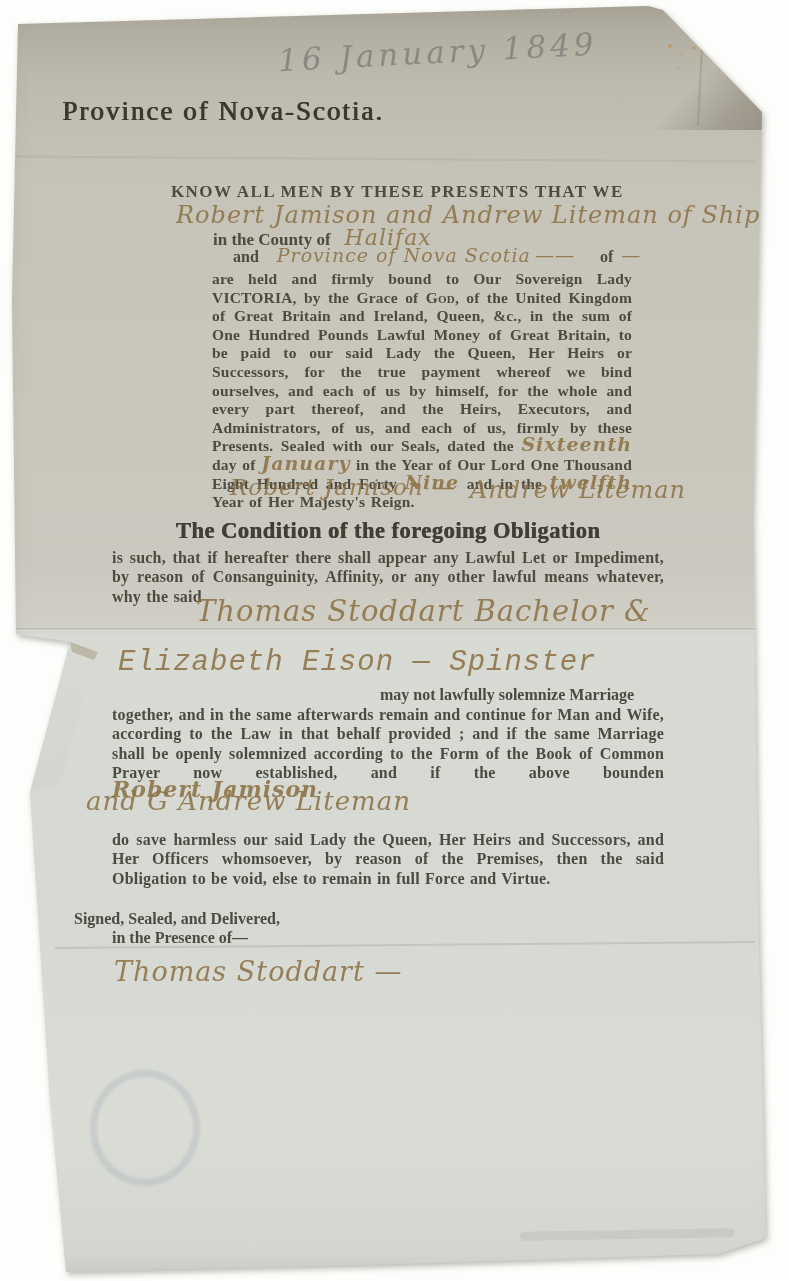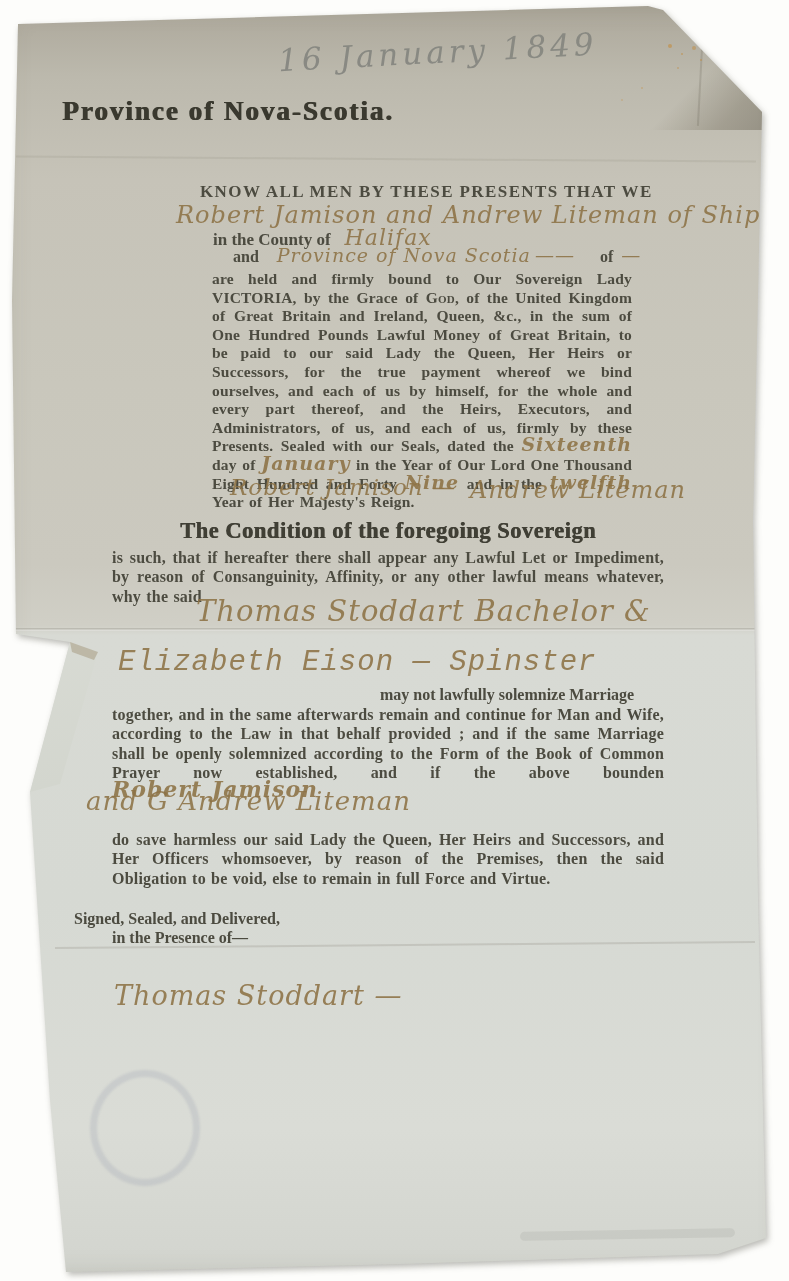--- a/index.html
+++ b/index.html
@@ -16,21 +16,21 @@
   .crease{position:absolute;pointer-events:none;}
   .abs{position:absolute;}
   .print{color:#4c4b40;font-weight:bold;}
   .para{text-align:justify;}
   .sc{font-variant:small-caps;}
   .hand{font-family:"DejaVu Serif",serif;font-style:italic;color:#8d7245;opacity:.88;
         letter-spacing:1px;white-space:nowrap;}
   .hand-inline{font-size:19px;line-height:0;}
   .pencil{font-family:"DejaVu Serif",serif;font-style:italic;color:#84857f;opacity:.9;
           letter-spacing:4px;white-space:nowrap;}
-  #title{font-size:27px;font-weight:bold;color:#3a392f;letter-spacing:2px;
+  #title{font-size:27px;font-weight:normal;color:#3a392f;letter-spacing:2px;
          text-shadow:1px 0 0 #3a392f;white-space:nowrap;}
   #opening{font-size:17px;letter-spacing:1.4px;white-space:nowrap;}
   #heading{font-size:22.5px;letter-spacing:.5px;text-align:center;color:#403f35;
            text-shadow:.6px 0 0 #403f35;}
   .body-par{font-size:15.5px;line-height:18.6px;letter-spacing:.2px;word-spacing:1.5px;}
   .wide-par{font-size:16px;line-height:19.3px;letter-spacing:.2px;word-spacing:1px;}
   #foxing{width:4px;height:4px;border-radius:50%;background:rgba(196,136,52,.55);
     box-shadow:12px 8px 0 -1px rgba(196,136,52,.5),24px 2px 0 0 rgba(196,136,52,.45),
       31px 14px 0 -1px rgba(196,136,52,.5),8px 22px 0 -1px rgba(196,136,52,.4),
       -28px 42px 0 -1px rgba(196,136,52,.35),-48px 54px 0 -1px rgba(196,136,52,.3),
@@ -59,21 +59,21 @@
       <div class="crease" id="flap"></div>
       <div class="crease" id="flap-edge"></div>
       <div class="crease abs" id="foxing" style="left:668px;top:44px;"></div>
       <div class="crease abs" id="stamp" style="left:90px;top:1070px;"></div>
       <div class="crease abs" style="left:520px;top:1230px;width:215px;height:9px;background:rgba(88,88,82,.09);border-radius:5px;transform:rotate(-1deg);"></div>
 
       <div class="abs pencil" style="left:278px;top:34px;font-size:31px;transform:rotate(-3deg);">16 January 1849</div>
 
       <div class="abs" id="title" style="left:62px;top:96px;">Province of Nova-Scotia.</div>
 
-      <div class="abs print" id="opening" style="left:171px;top:182px;margin-left:29px;">KNOW ALL MEN BY THESE PRESENTS THAT WE</div>
+      <div class="abs print" id="opening" style="left:171px;top:182px;">KNOW ALL MEN BY THESE PRESENTS THAT WE</div>
 
       <div class="abs hand" style="left:176px;top:201px;font-size:24px;">Robert Jamison  and Andrew Liteman of Ship Harbor</div>
 
       <div class="abs" style="left:213px;top:225px;">
         <span class="print" style="font-size:17px;">in the County of</span>
         <span class="hand" style="font-size:22px;margin-left:10px;">Halifax</span>
       </div>
 
       <div class="abs" style="left:213px;top:244px;">
         <span class="print" style="font-size:16px;margin-left:20px;">and</span>
@@ -83,37 +83,37 @@
         <span class="hand" style="font-size:19px;margin-left:4px;">—</span>
       </div>
 
       <div class="abs print para body-par" style="left:212px;top:270px;width:420px;">
         <span>are held and firmly bound to Our Sovereign Lady VICTORIA, by the Grace of </span><span class="sc">God</span><span>, of the United Kingdom of Great Britain and Ireland, Queen, &amp;c., in the sum of One Hundred Pounds Lawful Money of Great Britain, to be paid to our said Lady the Queen, Her Heirs or Successors, for the true payment whereof we bind ourselves, and each of us by himself, for the whole and every part thereof, and the Heirs, Executors, and Administrators, of us, and each of us, firmly by these Presents. Sealed with our Seals, dated the </span><span class="hand hand-inline">Sixteenth</span><span> day of </span><span class="hand hand-inline">January</span><span> in the Year of Our Lord One Thousand Eight Hundred and Forty </span><span class="hand hand-inline">Nine</span><span> and in the </span><span class="hand hand-inline">twelfth</span><span> Year of Her Majesty's Reign.</span>
       </div>
 
       <div class="abs hand" style="left:230px;top:474px;font-size:23px;">Robert Jamison —</div>
       <div class="abs hand" style="left:470px;top:476px;font-size:24px;">Andrew Liteman</div>
 
-      <div class="abs print" id="heading" style="left:112px;top:518px;width:552px;">The Condition of the foregoing Sovereign</div>
+      <div class="abs print" id="heading" style="left:112px;top:518px;width:552px;">The Condition of the foregoing Obligation</div>
 
       <div class="abs print para wide-par" style="left:112px;top:548px;width:552px;">is such, that if hereafter there shall appear any Lawful Let or Impediment, by reason of Consanguinity, Affinity, or any other lawful means whatever, why the said</div>
 
       <div class="abs hand" style="left:196px;top:594px;font-size:29px;">Thomas Stoddart Bachelor  &amp;</div>
       <div class="abs hand" style="left:118px;top:646px;font-size:29px;font-family:Liberation Mono, monospace;">Elizabeth Eison  —  Spinster</div>
 
       <div class="abs print" style="left:380px;top:686px;font-size:16px;white-space:nowrap;">may not lawfully solemnize Marriage</div>
 
       <div class="abs print para wide-par" style="left:112px;top:705px;width:552px;">
         <span>together, and in the same afterwards remain and continue for Man and Wife, according to the Law in that behalf provided ; and if the same Marriage shall be openly solemnized according to the Form of the Book of Common Prayer now established, and if the above bounden  </span><span class="hand" style="font-size:22px;line-height:0;">Robert Jamison</span>
       </div>
 
       <div class="abs hand" style="left:86px;top:786px;font-size:26px;">and G Andrew Liteman</div>
 
       <div class="abs print para wide-par" style="left:112px;top:830px;width:552px;">do save harmless our said Lady the Queen, Her Heirs and Successors, and Her Officers whomsoever, by reason of the Premises, then the said Obligation to be void, else to remain in full Force and Virtue.</div>
 
       <div class="abs print" style="left:74px;top:910px;font-size:16px;white-space:nowrap;">Signed, Sealed, and Delivered,</div>
       <div class="abs print" style="left:112px;top:929px;font-size:16px;white-space:nowrap;">in the Presence of—</div>
 
-      <div class="abs hand" style="left:114px;top:980px;font-size:27px;font-style:italic;">Thomas Stoddart —</div>
+      <div class="abs hand" style="left:114px;top:956px;font-size:27px;font-style:italic;">Thomas Stoddart —</div>
 
     </div>
   </div>
 </div>
 
 </body></html>

